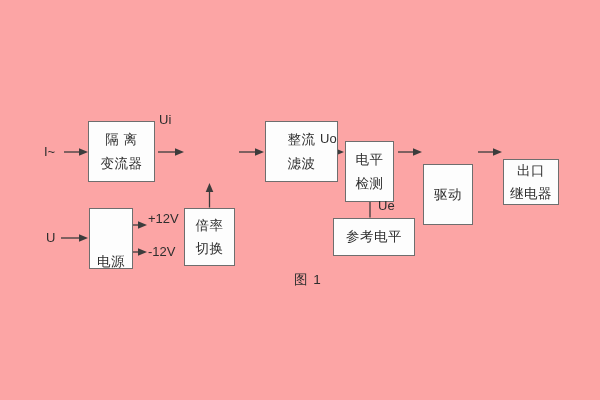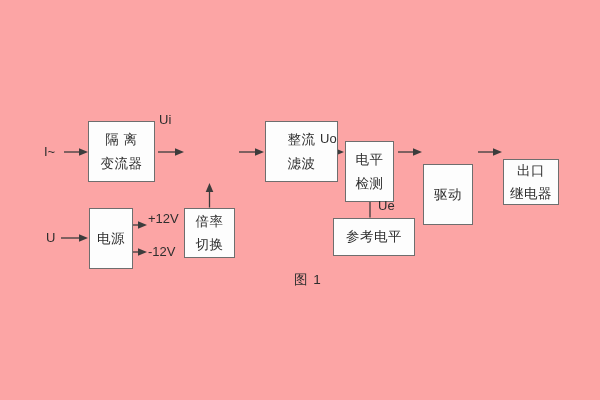--- a/index.html
+++ b/index.html
@@ -30,22 +30,22 @@
     line-height: 1;
     letter-spacing: 0.5px;
     white-space: nowrap;
   }
   .blk-isolation   { left: 88px;  top: 121px; width: 67px; height: 61px; }
   .blk-setting     { left: 185px; top: 121px; width: 49px; height: 61px; }
   .blk-rectifier   { left: 265px; top: 121px; width: 73px; height: 61px; }
   .blk-level       { left: 345px; top: 121px; width: 49px; height: 61px; margin-top: 20px; }
   .blk-drive       { left: 423px; top: 121px; width: 50px; height: 61px; margin-top: 43px; }
   .blk-outrelay    { left: 503px; top: 121px; width: 56px; height: 46px; margin-top: 38px; }
-  .blk-power       { left: 89px;  top: 208px; width: 44px; height: 61px; }
-  .blk-ratio       { left: 184px; top: 208px; width: 51px; height: 50px; }
+  .blk-power       { left: 89px;  top: 208px; width: 44px; height: 61px; justify-content: flex-end; }
+  .blk-ratio       { left: 184px; top: 208px; width: 51px; height: 58px; }
   .blk-reference   { left: 333px; top: 218px; width: 82px; height: 38px; }
   .lbl {
     position: absolute;
     font-size: 13px;
     line-height: 1;
     white-space: nowrap;
     color: #2e2e2e;
   }
   .lbl-i    { left: 44px;  top: 145px; }
   .lbl-u    { left: 46px;  top: 231px; }

